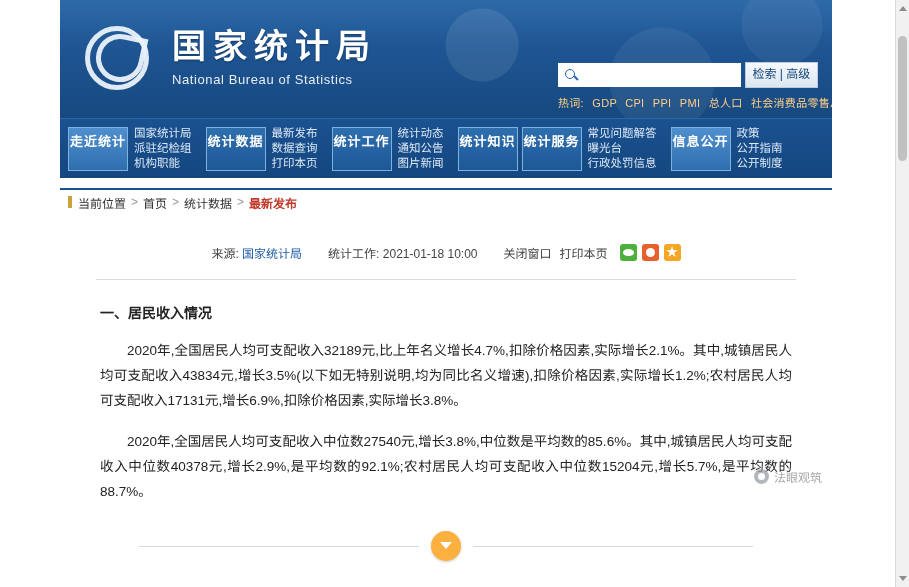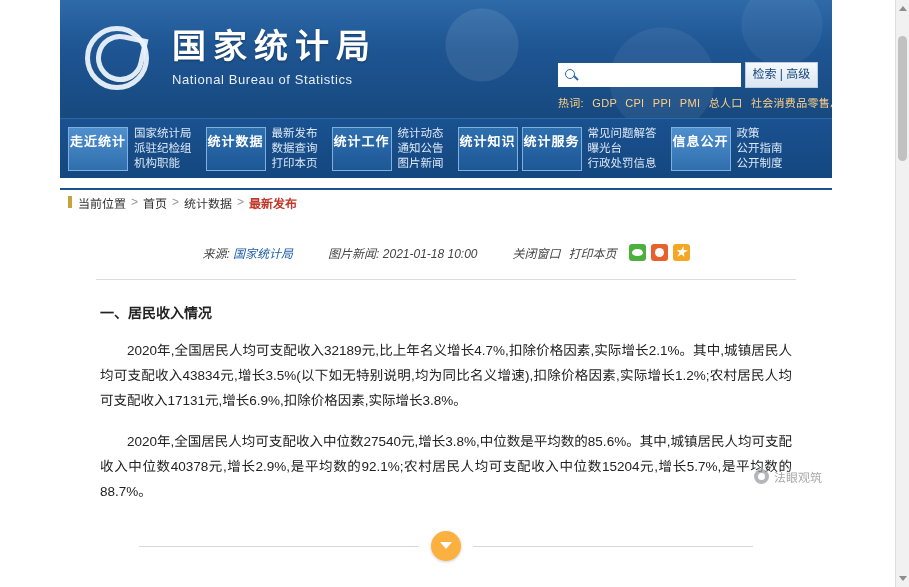--- a/index.html
+++ b/index.html
@@ -226,25 +226,24 @@
     font-size: 20px;
     font-weight: bold;
     color: #1f5fa8;
     margin-top: 58px;
     font-family: "DejaVu Sans", "Liberation Sans", sans-serif;
   }
   .art-meta {
     display: flex;
     align-items: flex-end;
     justify-content: center;
-    gap: 35px;
+    gap: 26px;
     font-size: 12px;
     color: #444;
     margin-top: 30px;
-    font-style: italic;
   }
   .art-meta a { color: #1f5fa8; text-decoration: none; cursor: pointer; }
   .meta-actions { display: flex; align-items: center; gap: 8px; }
   .share-icons { display: flex; align-items: center; gap: 5px; margin-left: 4px; }
   .share {
     width: 17px; height: 17px;
     border-radius: 3px;
     display: inline-block;
   }
   .share.wechat { background: #4caf3e; position: relative; }
@@ -496,21 +495,21 @@
     </div>
 
     <div class="article">
 
       <div class="art-meta">
         <span>
           <span>来源:</span>
           <a>国家统计局</a>
         </span>
         <span>
-          <span>图片新闻:</span>
+          <span>统计工作:</span>
           <span>2021-01-18 10:00</span>
         </span>
         <span class="meta-actions">
           <span>关闭窗口</span>
           <span>打印本页</span>
           <span class="share-icons">
             <span class="share wechat"></span>
             <span class="share weibo"></span>
             <span class="share star">★</span>
           </span>

